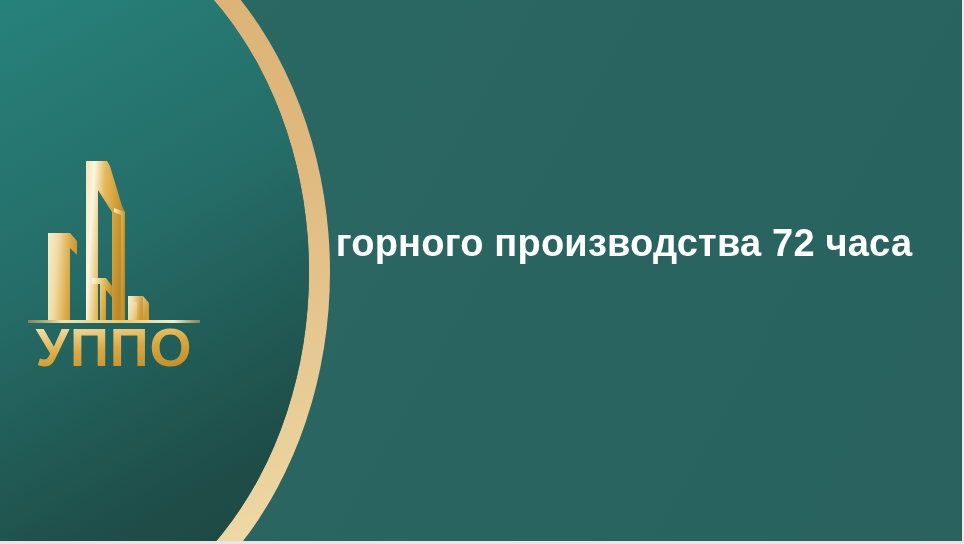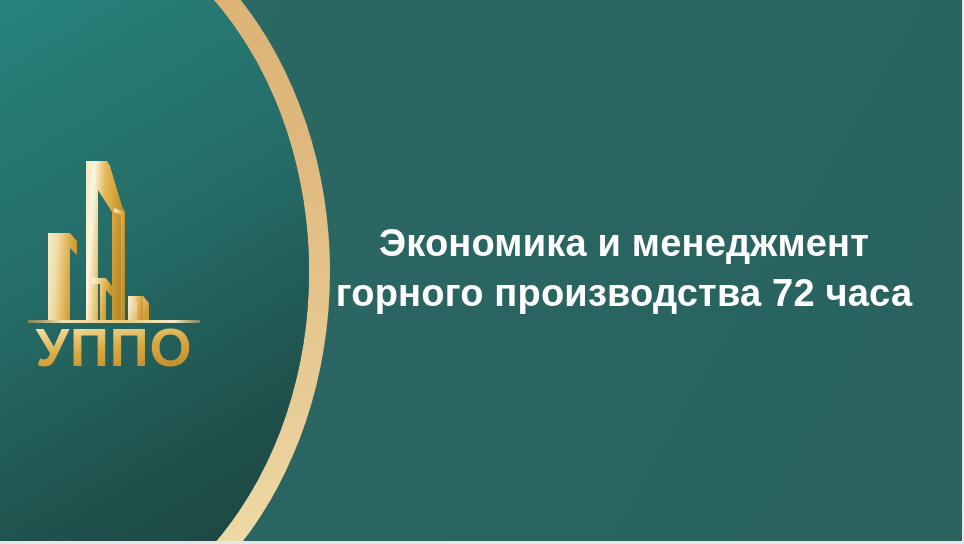--- a/index.html
+++ b/index.html
@@ -172,17 +172,16 @@
       <path d="M104,146 L119,146 L125,153 L125,170 L104,170 Z" fill="url(#gSmall)"></path>
       <path d="M104,146 L119,146 L119,170 L113,170 L113,152 L104,152 Z" fill="url(#gLeft)" opacity="0.85"></path>
 
       <rect x="4" y="170" width="172" height="3" fill="url(#gLine)"></rect>
 
       <text x="90" y="216" text-anchor="middle" font-family="Liberation Sans, sans-serif" font-size="54" font-weight="bold" letter-spacing="1" fill="url(#gText)">УППО</text>
     </svg>
   </div>
 
   <div class="title-block">
-    <div class="title-line">Экономика и менеджмент</div>
     <div class="title-line">горного производства 72 часа</div>
   </div>
 
 </div>
 
 </body></html>

